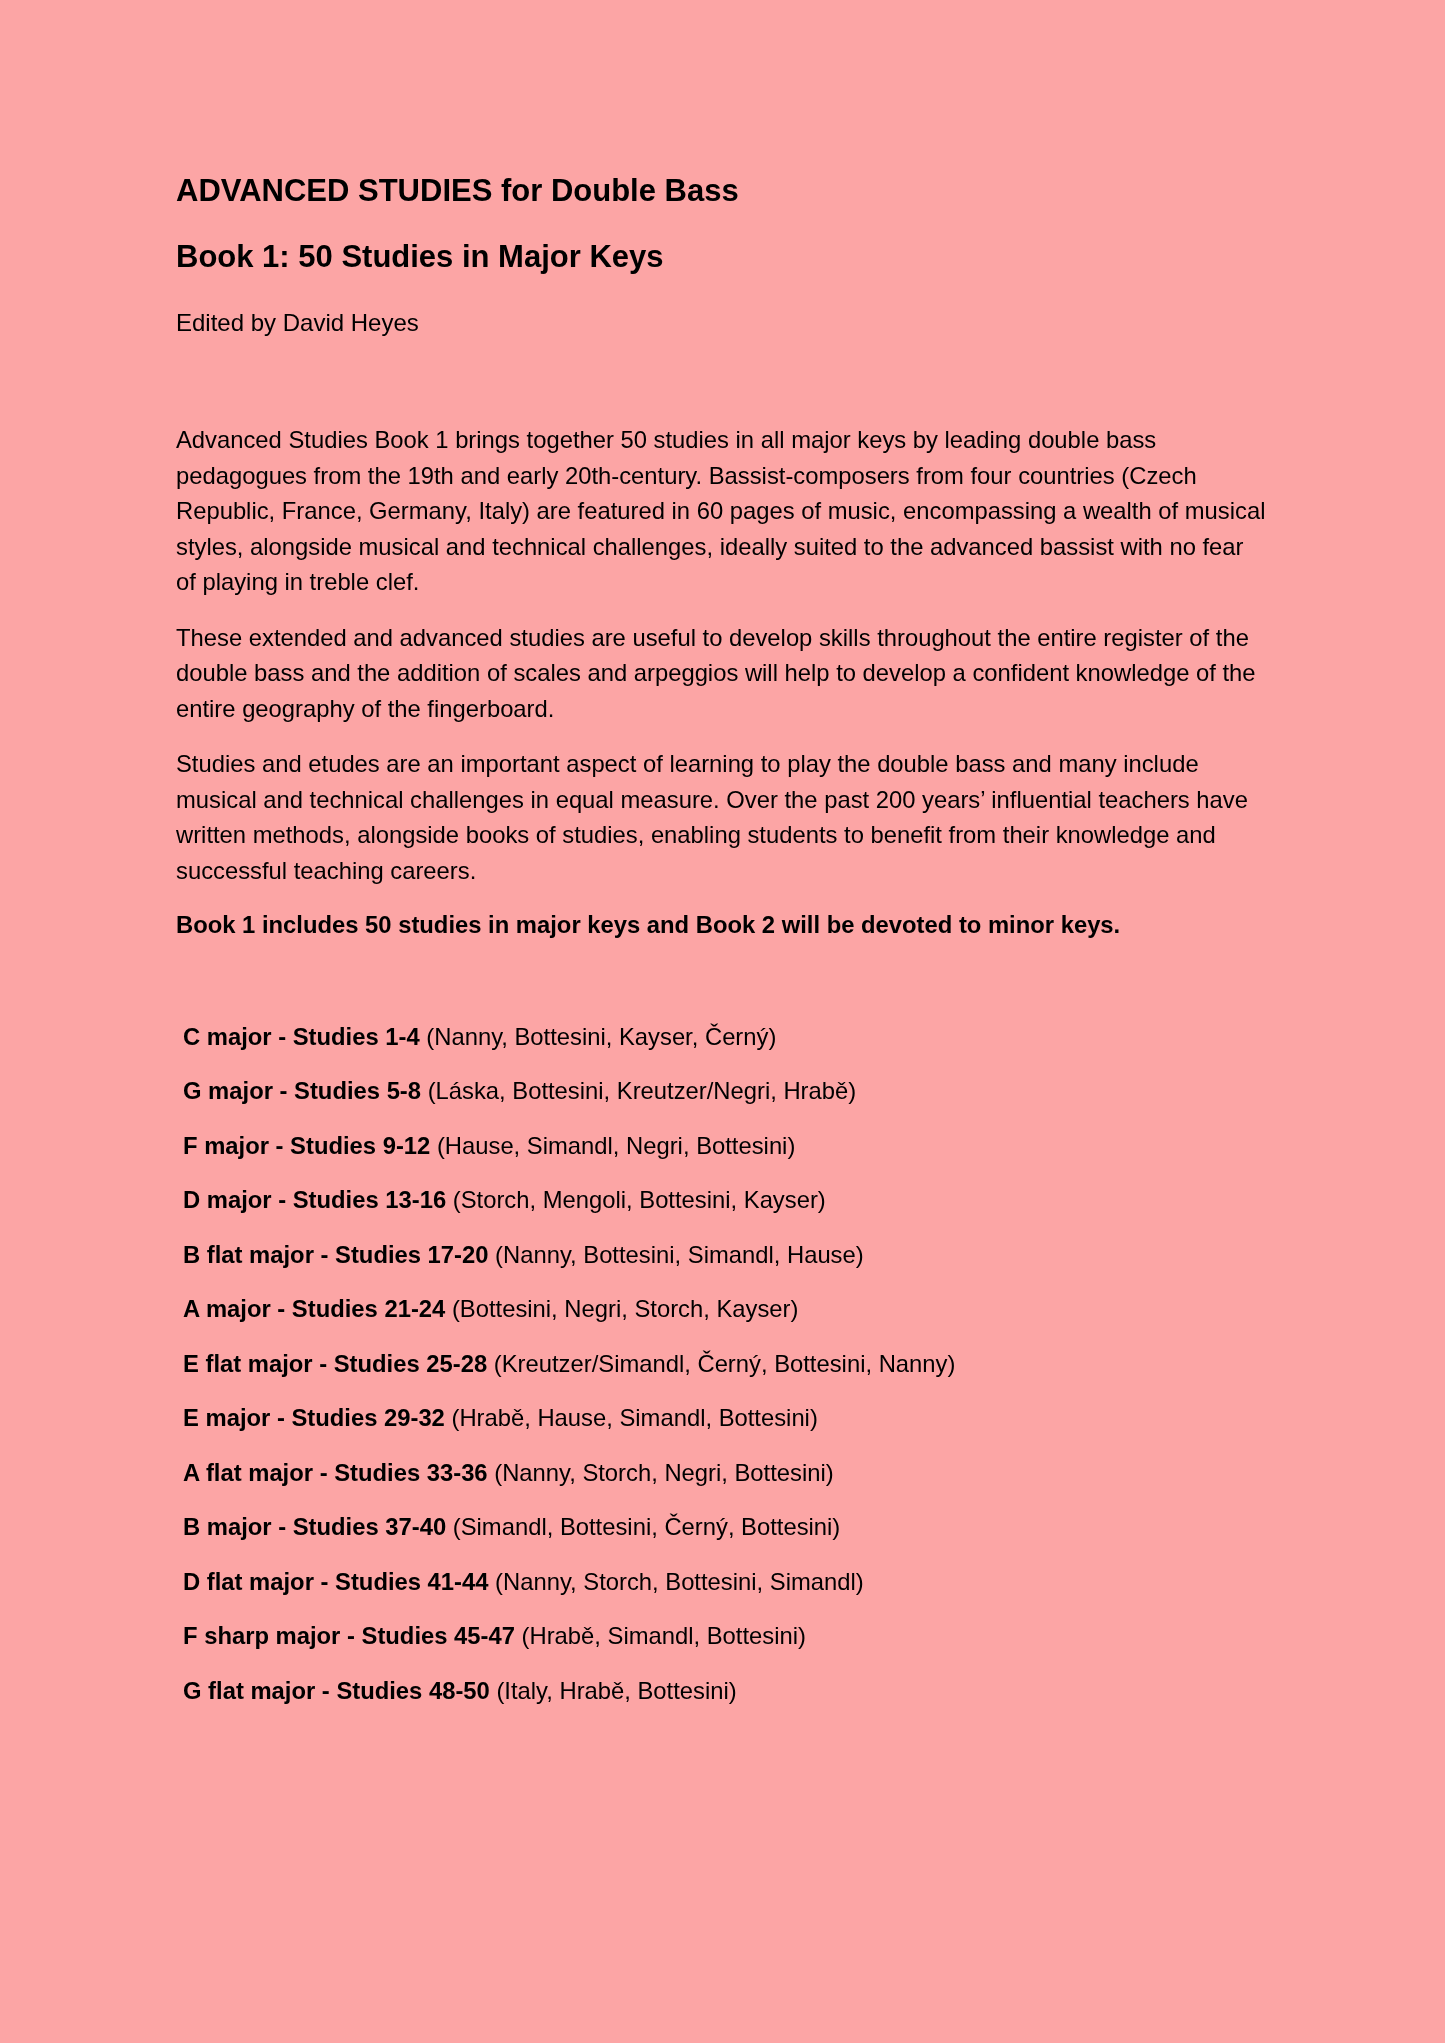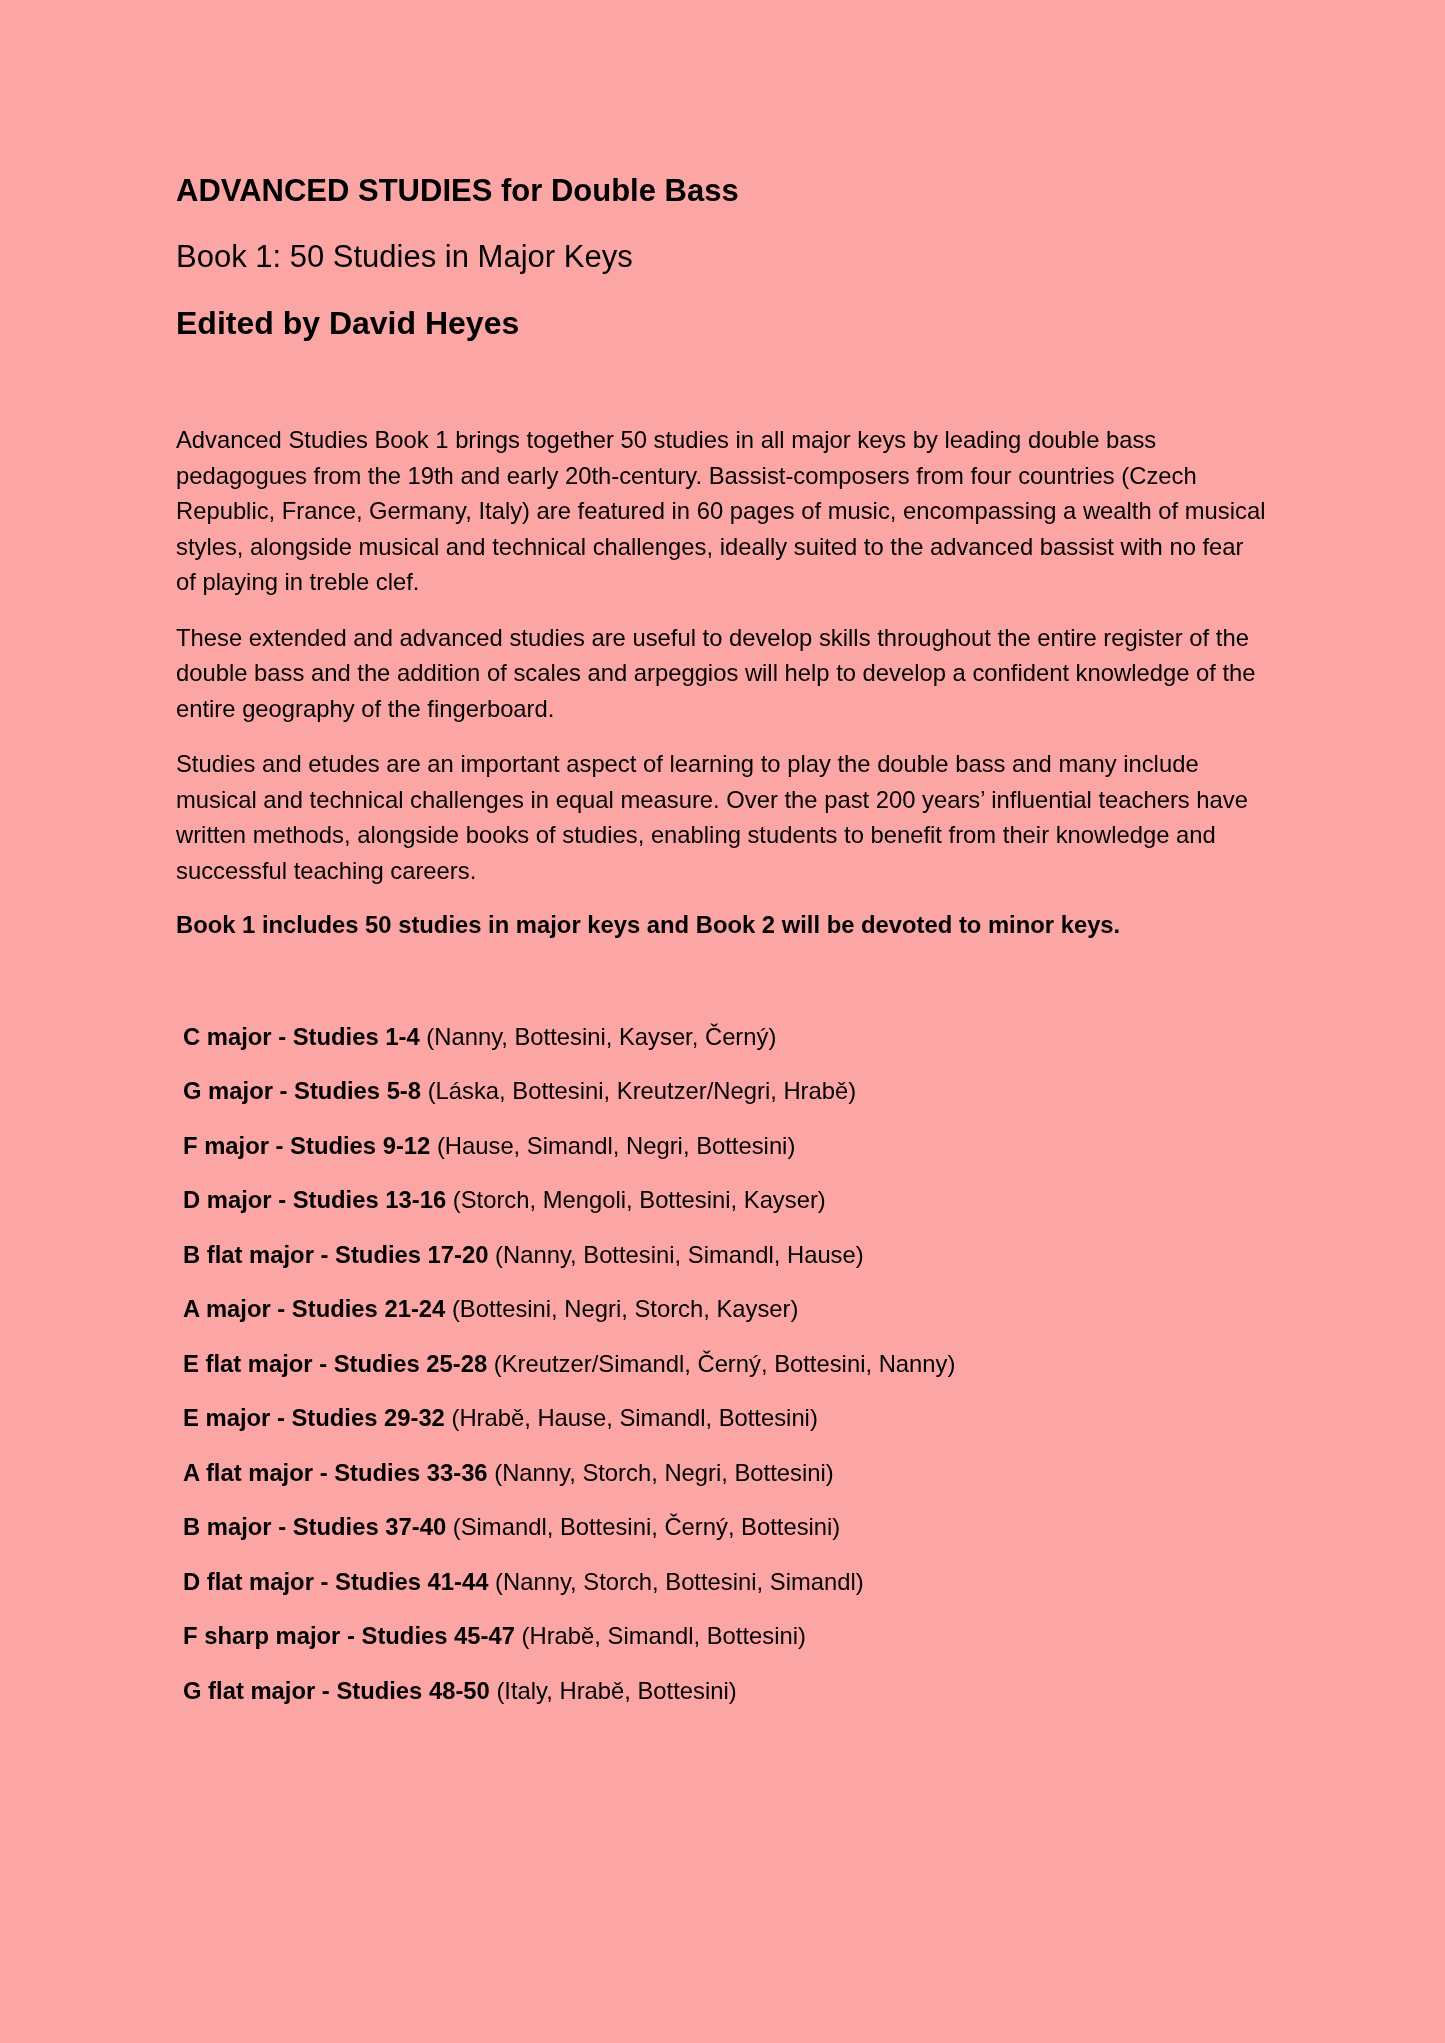--- a/index.html
+++ b/index.html
@@ -19,27 +19,27 @@
     overflow: hidden;
   }
   .doc-title {
     font-size: 31px;
     font-weight: bold;
     line-height: 37px;
     margin: 0;
   }
   .doc-subtitle {
     font-size: 31px;
-    font-weight: normal;
+    font-weight: bold;
     line-height: 37px;
     margin: 29px 0 0 0;
   }
   .edited {
-    font-size: 32px;
-    font-weight: bold;
+    font-size: 24px;
+    font-weight: normal;
     line-height: 34px;
     margin: 31px 0 0 0;
   }
   .body-para {
     font-size: 23.8px;
     line-height: 35.5px;
     margin: 20px 0 0 0;
     white-space: pre-line;
     max-width: 1105px;
   }

